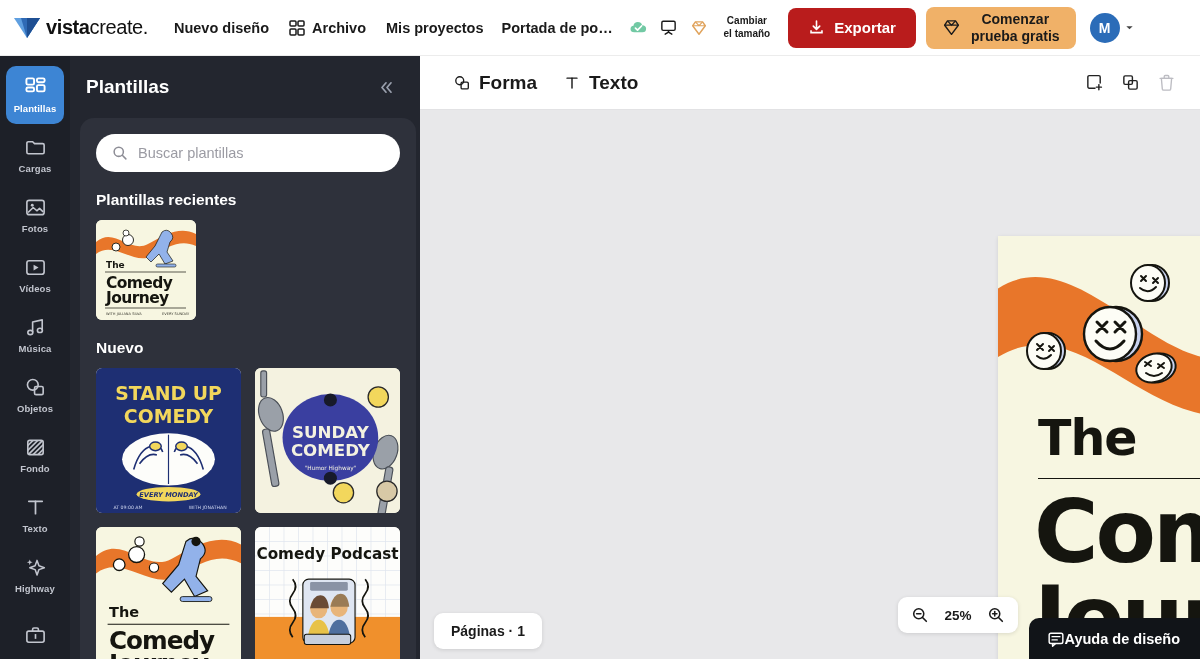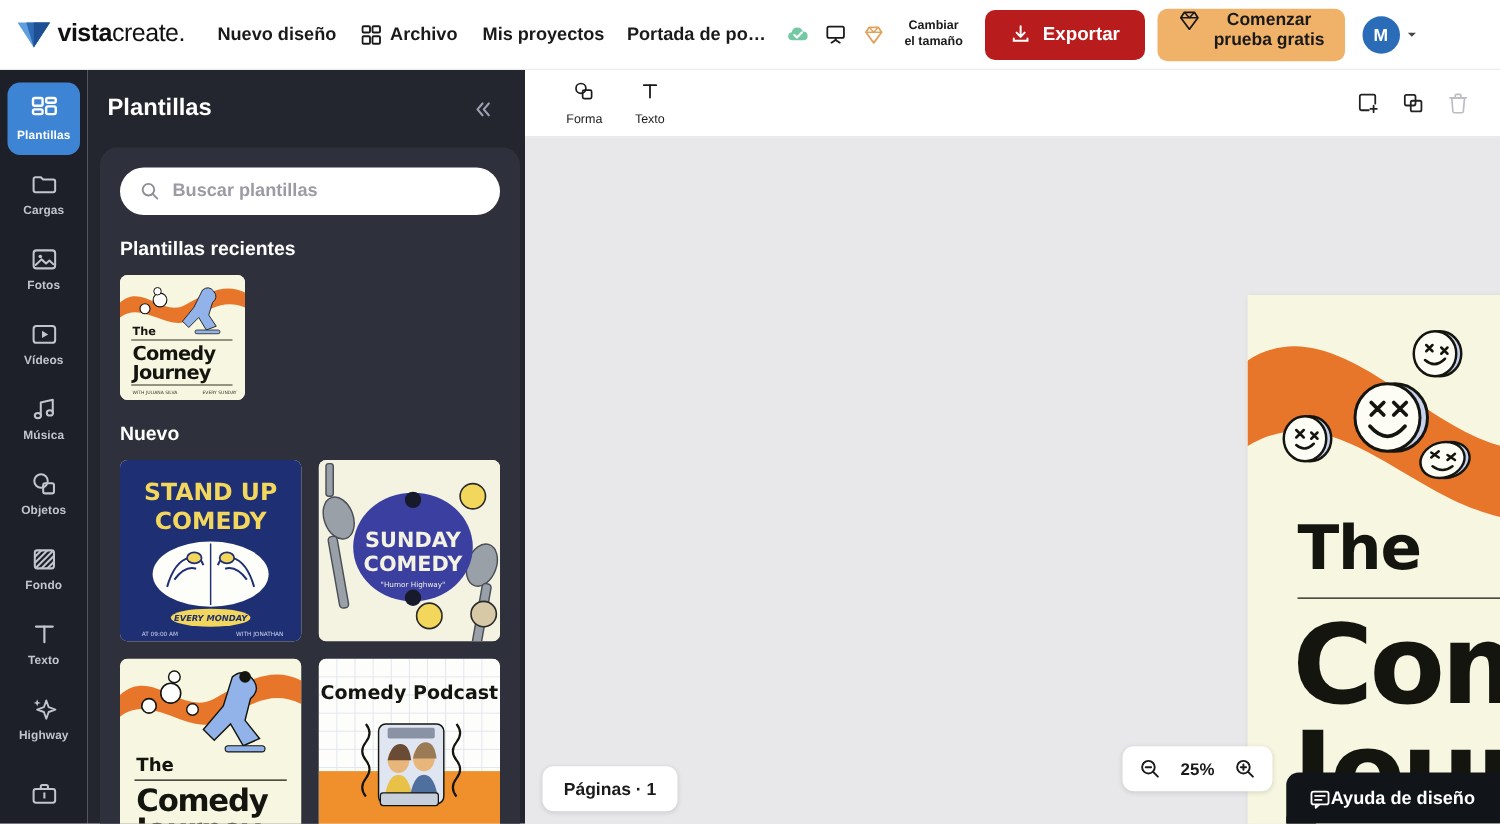--- a/index.html
+++ b/index.html
@@ -52,21 +52,21 @@
   .btn-export {
     background: #b91c1c; color: #fff; border: none;
     font-size: 15px; font-weight: 700; font-family: inherit;
     height: 40px; padding: 0 20px; border-radius: 8px; cursor: pointer;
     display: flex; align-items: center; gap: 9px; white-space: nowrap;
   }
   .btn-trial {
     background: #f0b168; color: #1a1a1a; border: none;
     font-size: 14px; font-weight: 700; font-family: inherit; line-height: 1.2;
     height: 42px; padding: 0 16px; border-radius: 8px; cursor: pointer;
-    display: flex; align-items: flex-start; gap: 10px; margin-left: 10px; white-space: nowrap;
+    display: flex; align-items: center; gap: 10px; margin-left: 10px; white-space: nowrap;
   }
   .trial-lines { text-align: center; }
   .avatar-wrap { display: flex; align-items: center; gap: 4px; margin-left: 14px; cursor: pointer; }
   .avatar {
     width: 30px; height: 30px; border-radius: 50%;
     background: #2b6cb8; color: #fff;
     font-size: 14px; font-weight: 700;
     display: flex; align-items: center; justify-content: center;
   }
 
@@ -104,43 +104,43 @@
     border-radius: 14px 14px 0 0; margin: 0 4px 0 10px;
     padding: 16px 0 0 0; overflow: hidden; position: relative;
   }
   .panel-inner { padding: 0 16px; }
   .search {
     height: 38px; background: #fff; border-radius: 19px;
     display: flex; align-items: center; gap: 10px; padding: 0 16px;
   }
   .search input {
     border: none; outline: none; background: transparent; flex: 1 1 auto;
-    font-family: inherit; font-size: 14.5px; color: #8b5cf6; font-weight: bold;
+    font-family: inherit; font-size: 14.5px; color: #8b5cf6;
   }
   .search input::placeholder { color: #9b9ba3; }
   .sec-title { font-size: 15.5px; font-weight: 700; color: #fff; margin: 19px 0 11px; }
   .thumb-grid { display: grid; grid-template-columns: repeat(2, 1fr); gap: 14px; }
   .thumb {
     width: 100%; aspect-ratio: 1 / 1; border-radius: 6px;
     overflow: hidden; cursor: pointer; position: relative; background: #f6f4e2;
   }
   .thumb.small { width: 100px; height: 100px; aspect-ratio: auto; }
   .thumb svg { display: block; width: 100%; height: 100%; }
 
   
   .editor { flex: 1 1 auto; display: flex; flex-direction: column; min-width: 0; background: #e8e8ea; }
   .canvas-toolbar {
     height: 54px; flex: 0 0 54px; background: #fff;
     display: flex; align-items: center; padding: 0 18px 0 22px; gap: 4px;
     border-bottom: 1px solid #e2e2e4;
   }
   .tool-btn {
     display: flex; align-items: center; gap: 8px; cursor: pointer;
-    font-size: 10px; font-weight: 400; color: #1a1a1a;
-    padding: 7px 11px; border-radius: 6px; flex-direction: column;
+    font-size: 19px; font-weight: 700; color: #1a1a1a;
+    padding: 7px 11px; border-radius: 6px;
   }
   .tool-icn {
     width: 32px; height: 32px; display: flex; align-items: center; justify-content: center;
     cursor: pointer; border-radius: 6px; color: #222;
   }
   .tool-icn.disabled { color: #bcbcc2; cursor: default; }
 
   .canvas-area { flex: 1 1 auto; position: relative; overflow: hidden; }
   .artboard {
     position: absolute; left: 578px; top: 126px;

